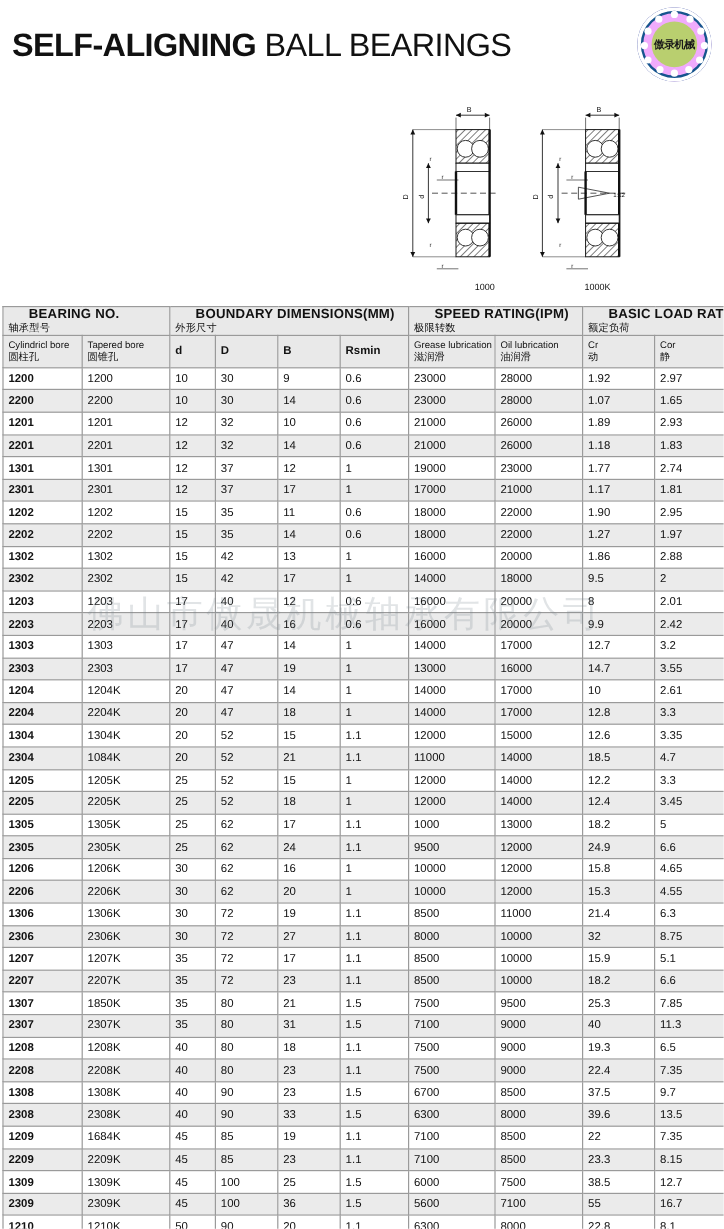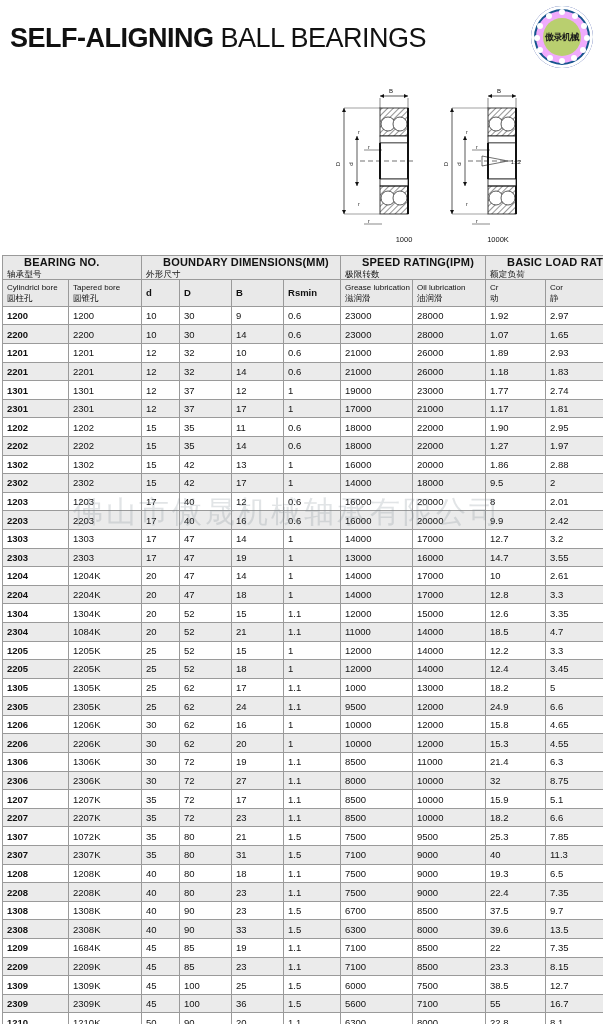--- a/index.html
+++ b/index.html
@@ -748,21 +748,21 @@
           <td>72</td>
           <td>23</td>
           <td>1.1</td>
           <td>8500</td>
           <td>10000</td>
           <td>18.2</td>
           <td>6.6</td>
         </tr>
         <tr>
           <td class="bearing-cyl">1307</td>
-          <td>1072K</td>
+          <td>1850K</td>
           <td>35</td>
           <td>80</td>
           <td>21</td>
           <td>1.5</td>
           <td>7500</td>
           <td>9500</td>
           <td>25.3</td>
           <td>7.85</td>
         </tr>
         <tr>

